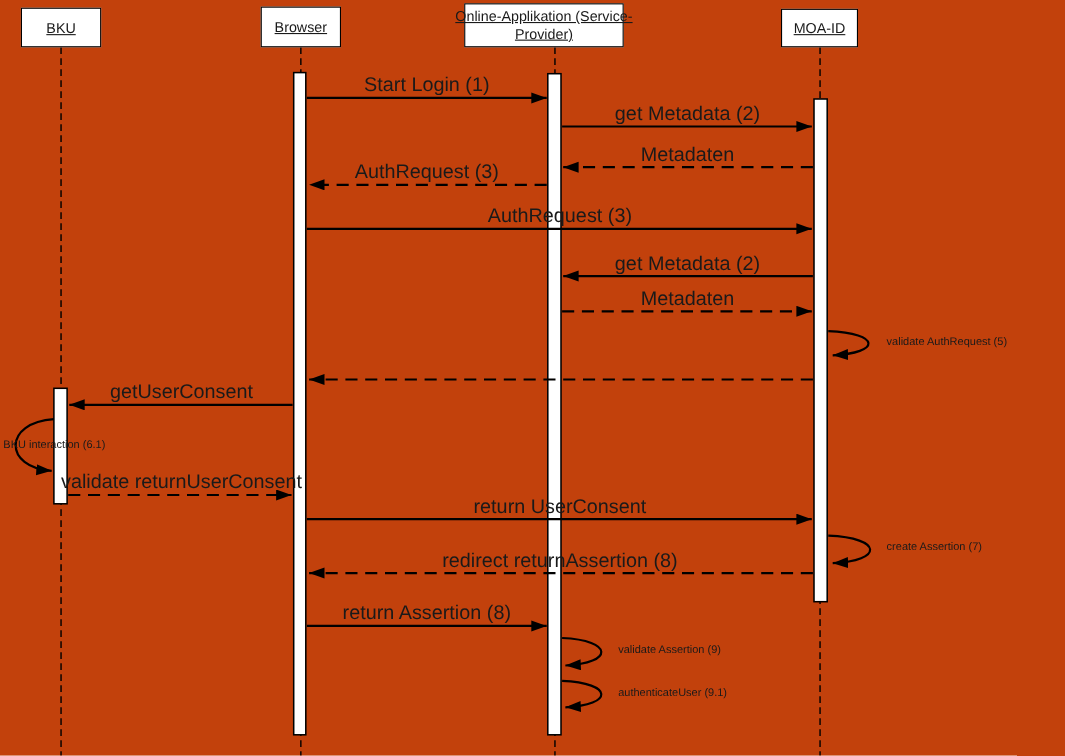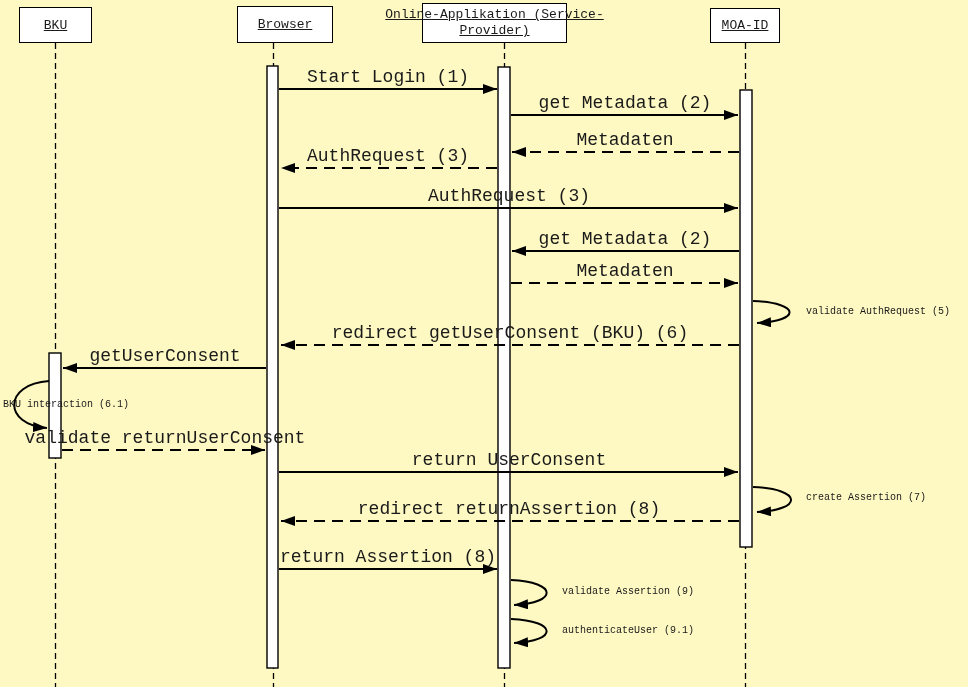--- a/index.html
+++ b/index.html
@@ -1,18 +1,18 @@
 <!DOCTYPE html>
 <html><head>
 <meta charset="utf-8">
 <style>
   html,body{margin:0;padding:0;background:#ffffff;}
   #canvas{
-    position:relative;width:968px;height:687px;background:#fef9c3;
-    font-family:Liberation Mono, monospace;color:#1a1a1a;overflow:hidden;
+    position:relative;width:968px;height:687px;background:#c2410c;
+    font-family:Liberation Sans, sans-serif;color:#1a1a1a;overflow:hidden;
   }
   #diagram-svg{position:absolute;left:0;top:0;width:968px;height:687px;}
   .actor{
     position:absolute;display:flex;align-items:center;justify-content:center;
     border:1.5px solid #000;background:#fff;box-sizing:border-box;
     font-size:13px;text-align:center;
   }
   .actor-label{text-decoration:underline;white-space:nowrap;}
   .actor-lines span{display:block;text-decoration:underline;white-space:nowrap;line-height:16px;}
   .mlabel{
@@ -61,42 +61,41 @@
     <path d="M 753,487 C 803,489 803,510 757,512" fill="none" stroke="#000" stroke-width="2" marker-end="url(#arr)"></path>
     <line x1="739" y1="521" x2="281" y2="521" stroke="#000" stroke-width="2" stroke-dasharray="11 7" marker-end="url(#arr)"></line>
     <line x1="279" y1="569" x2="497" y2="569" stroke="#000" stroke-width="2" marker-end="url(#arr)"></line>
     <path d="M 511,580 C 558,582 558,603 514,605" fill="none" stroke="#000" stroke-width="2" marker-end="url(#arr)"></path>
     <path d="M 511,619 C 558,621 558,641 514,643" fill="none" stroke="#000" stroke-width="2" marker-end="url(#arr)"></path>
   </svg>
 
   <div class="actor" style="left:19px;top:7px;width:73px;height:36px">
     <span class="actor-label">BKU</span>
   </div>
-  <div class="actor" style="left:237px;top:6px;width:96px;height:37px">
+  <div class="actor" style="left:237px;top:6px;width:73px;height:37px">
     <span class="actor-label">Browser</span>
   </div>
   <div class="actor" style="left:422px;top:3px;width:145px;height:40px">
     <div class="actor-lines">
       <span>Online-Applikation (Service-</span>
       <span>Provider)</span>
     </div>
   </div>
   <div class="actor" style="left:710px;top:8px;width:70px;height:35px">
     <span class="actor-label">MOA-ID</span>
   </div>
 
   <div class="mlabel" style="left:388px;top:69px">Start Login (1)</div>
   <div class="mlabel" style="left:625px;top:95px">get Metadata (2)</div>
   <div class="mlabel" style="left:625px;top:132px">Metadaten</div>
   <div class="mlabel" style="left:388px;top:148px">AuthRequest (3)</div>
   <div class="mlabel" style="left:509px;top:188px">AuthRequest (3)</div>
   <div class="mlabel" style="left:625px;top:231px">get Metadata (2)</div>
   <div class="mlabel" style="left:625px;top:263px">Metadaten</div>
   <div class="mlabel-left" style="left:806px;top:304px">validate AuthRequest (5)</div>
-  <div class="mlabel" style="left:510px;top:325px">redirect getUserConsent (BKU) (6)</div>
   <div class="mlabel" style="left:165px;top:348px">getUserConsent</div>
   <div class="mlabel-left" style="left:3px;top:397px">BKU interaction (6.1)</div>
   <div class="mlabel" style="left:165px;top:430px">validate returnUserConsent</div>
   <div class="mlabel" style="left:509px;top:452px">return UserConsent</div>
   <div class="mlabel-left" style="left:806px;top:490px">create Assertion (7)</div>
   <div class="mlabel" style="left:509px;top:501px">redirect returnAssertion (8)</div>
   <div class="mlabel" style="left:388px;top:549px">return Assertion (8)</div>
   <div class="mlabel-left" style="left:562px;top:584px">validate Assertion (9)</div>
   <div class="mlabel-left" style="left:562px;top:623px">authenticateUser (9.1)</div>
 

